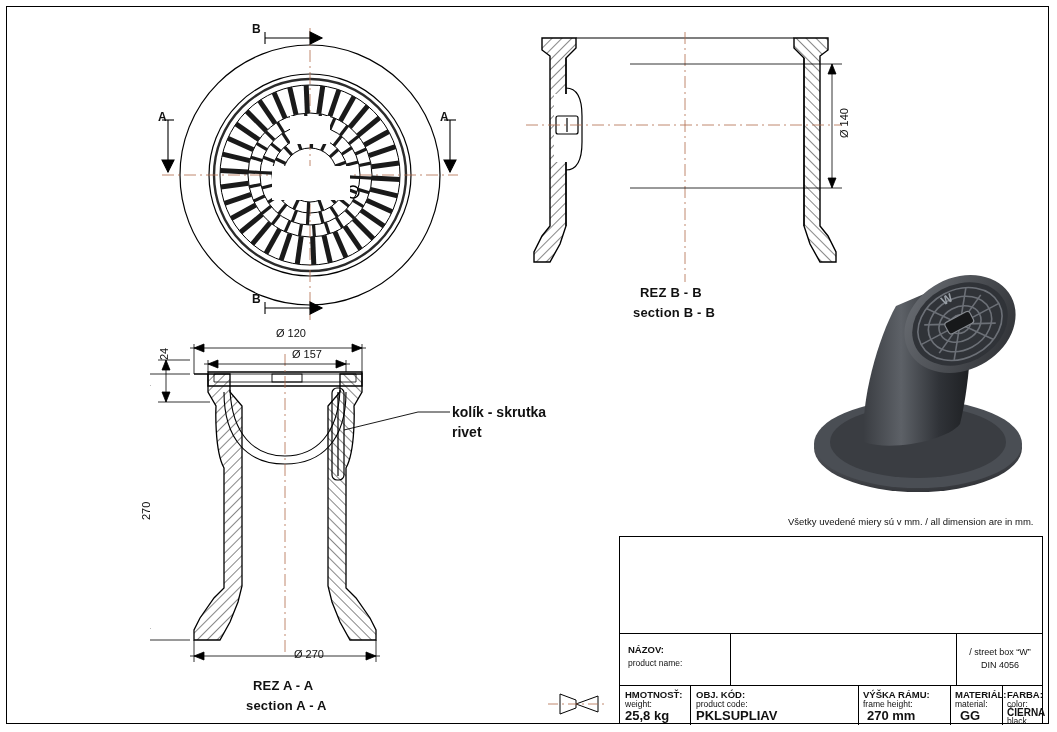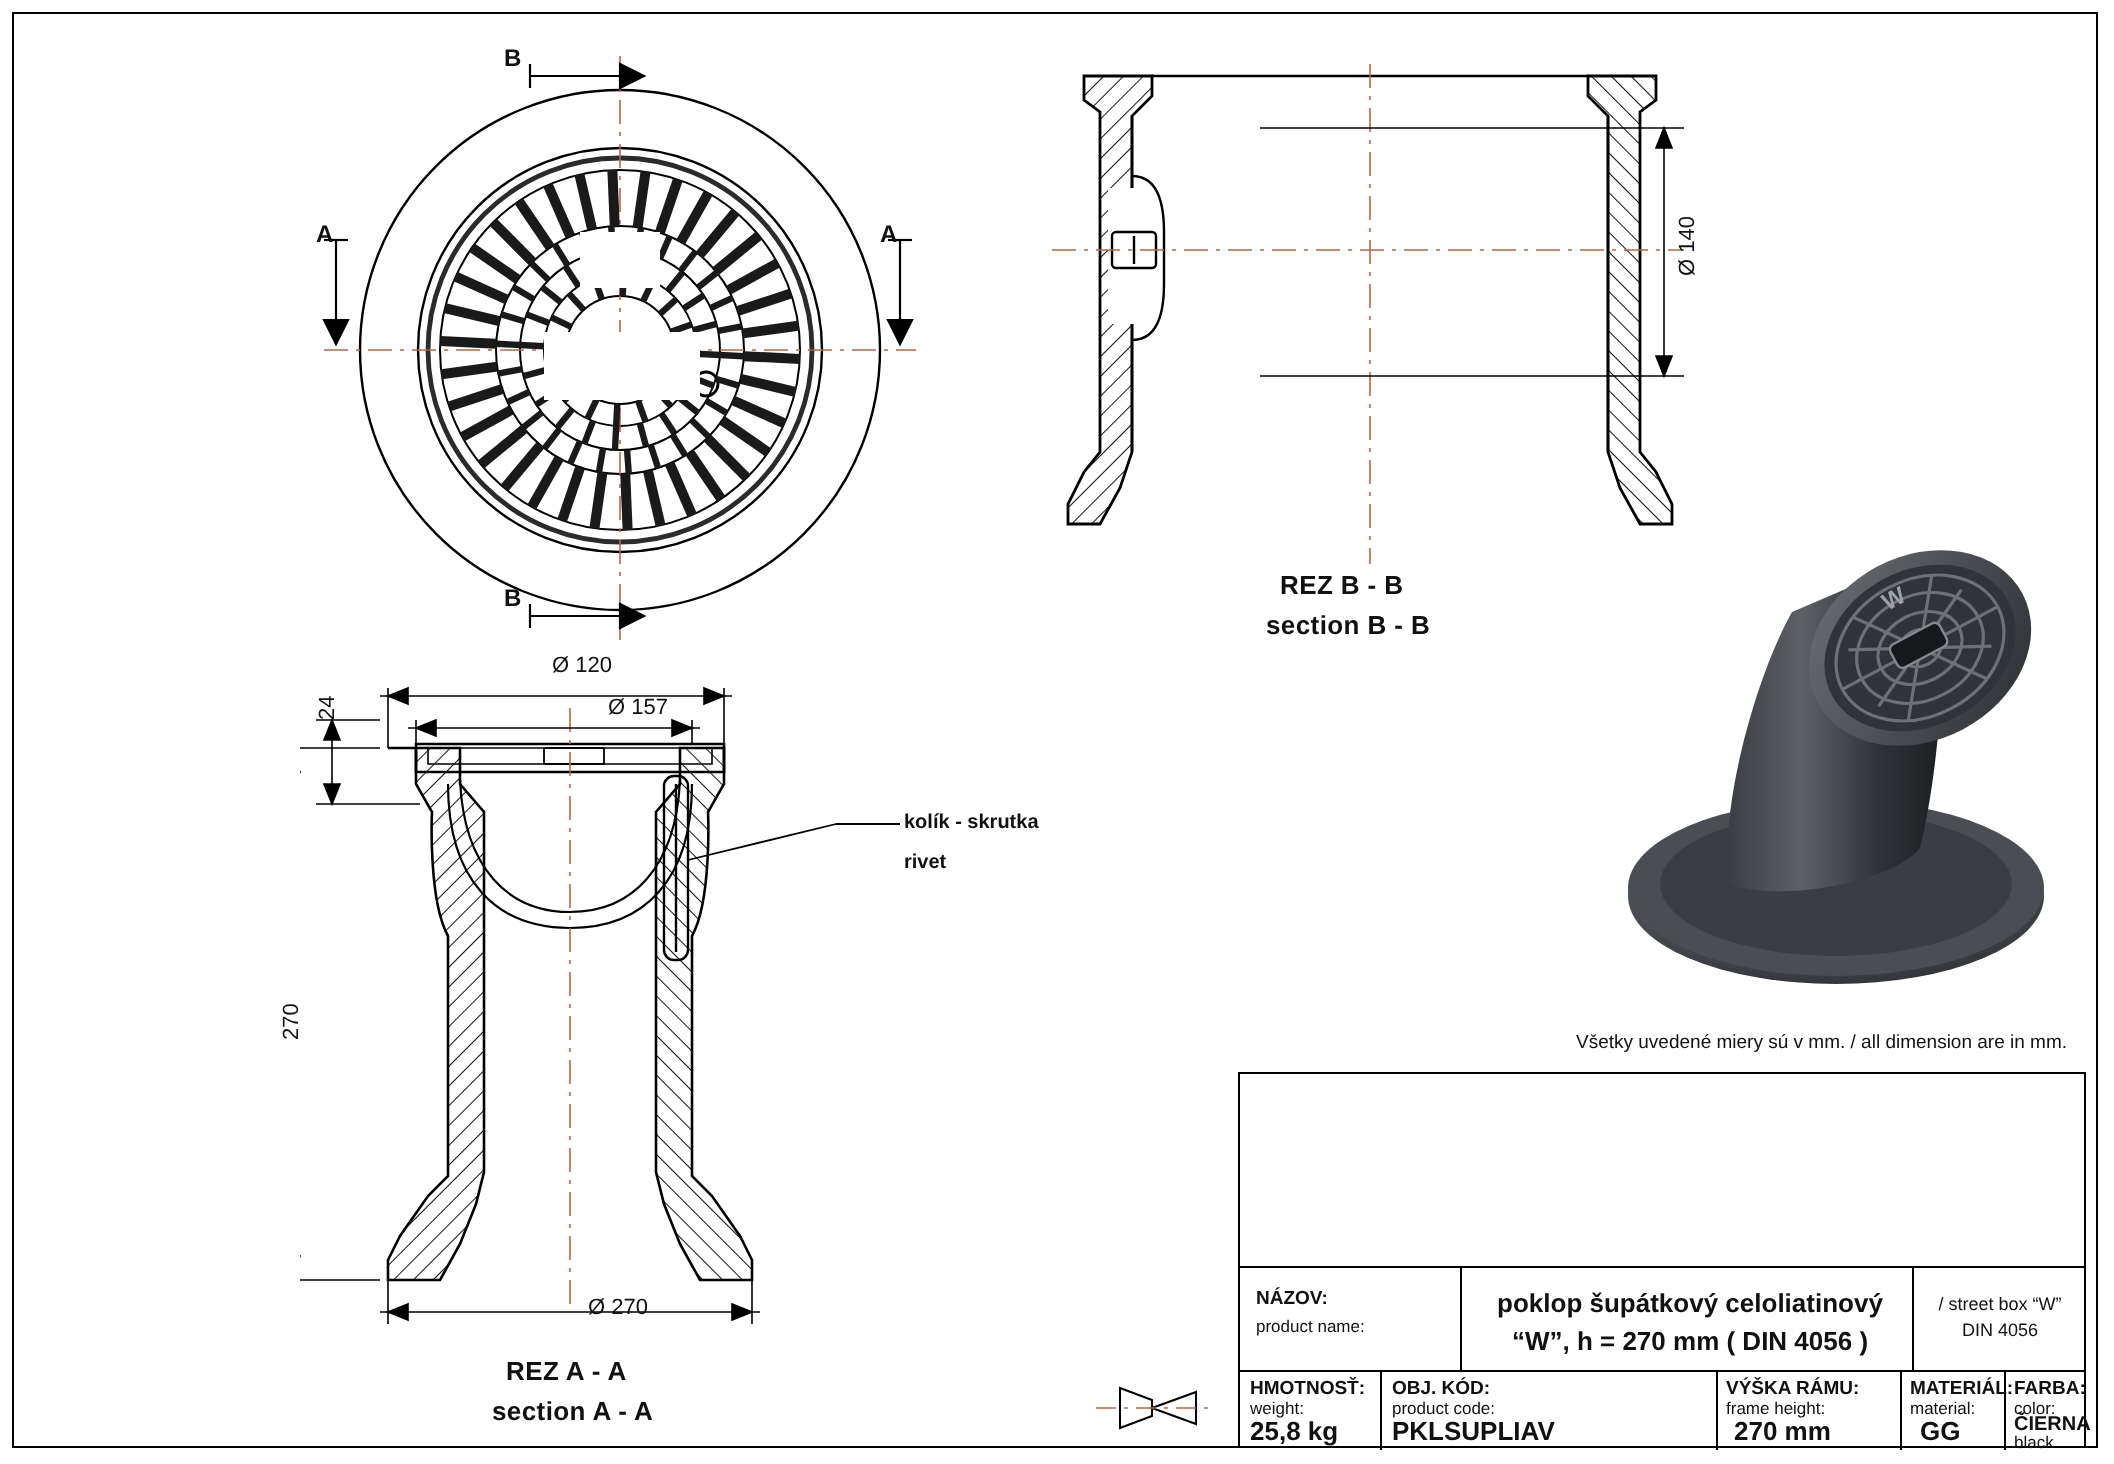--- a/index.html
+++ b/index.html
@@ -309,29 +309,29 @@
         <polygon points="44,326 54,322 54,330"></polygon>
         <polygon points="226,326 216,322 216,330"></polygon>
       </g>
 
       <line x1="194" y1="100" x2="268" y2="82" stroke="#000" stroke-width="0.9"></line>
       <line x1="268" y1="82" x2="300" y2="82" stroke="#000" stroke-width="0.9"></line>
     </svg>
   </div>
 
   <div class="abs dim" style="left:276px;top:327px;">Ø 120</div>
-  <div class="abs dim" style="left:304px;top:348px;">Ø 157</div>
+  <div class="abs dim" style="left:292px;top:348px;">Ø 157</div>
   <div class="abs dim" style="left:158px;top:360px;transform:rotate(-90deg);transform-origin:left top;">24</div>
   <div class="abs dim" style="left:140px;top:520px;transform:rotate(-90deg);transform-origin:left top;">270</div>
   <div class="abs dim" style="left:294px;top:648px;">Ø 270</div>
 
   <div class="abs lbl" style="left:253px;top:678px;">REZ A - A</div>
   <div class="abs lbl" style="left:246px;top:698px;">section A - A</div>
 
-  <div class="abs" style="left:452px;top:402px;font-size:10px;font-weight:bold;line-height:20px;">
+  <div class="abs" style="left:452px;top:402px;font-size:14px;font-weight:bold;line-height:20px;">
     <div>kolík - skrutka</div>
     <div>rivet</div>
   </div>
 
   <div class="abs" style="left:546px;top:688px;">
     <svg width="60" height="32" viewBox="0 0 60 32">
       <g stroke="#000" stroke-width="1" fill="none">
         <path d="M14,6 L14,26 L30,20 L30,12 Z"></path>
         <path d="M30,16 L52,8 L52,24 Z"></path>
       </g>
@@ -388,24 +388,20 @@
   <div class="abs note" style="left:788px;top:516px;">Všetky uvedené miery sú v mm. / all dimension are in mm.</div>
 
   <div class="tb">
 
 
     <div class="tb-name">
       <div class="vline" style="left:110px;height:52px;"></div>
       <div class="vline" style="left:336px;height:52px;"></div>
       <div class="abs cap" style="left:8px;top:10px;"><b>NÁZOV:</b></div>
       <div class="abs cap" style="left:8px;top:24px;">product name:</div>
-      <div class="abs" style="left:118px;top:8px;width:214px;text-align:center;font-size:13px;font-weight:bold;line-height:19px;">
-        <div>poklop šupátkový celoliatinový</div>
-        <div>“W”, h = 270 mm ( DIN 4056 )</div>
-      </div>
       <div class="abs" style="left:340px;top:12px;width:80px;text-align:center;font-size:9px;line-height:13px;">
         <div>/ street box “W”</div>
         <div>DIN 4056</div>
       </div>
     </div>
 
     <div class="tb-bot">
       <div class="vline" style="left:70px;height:39px;"></div>
       <div class="vline" style="left:238px;height:39px;"></div>
       <div class="vline" style="left:330px;height:39px;"></div>

